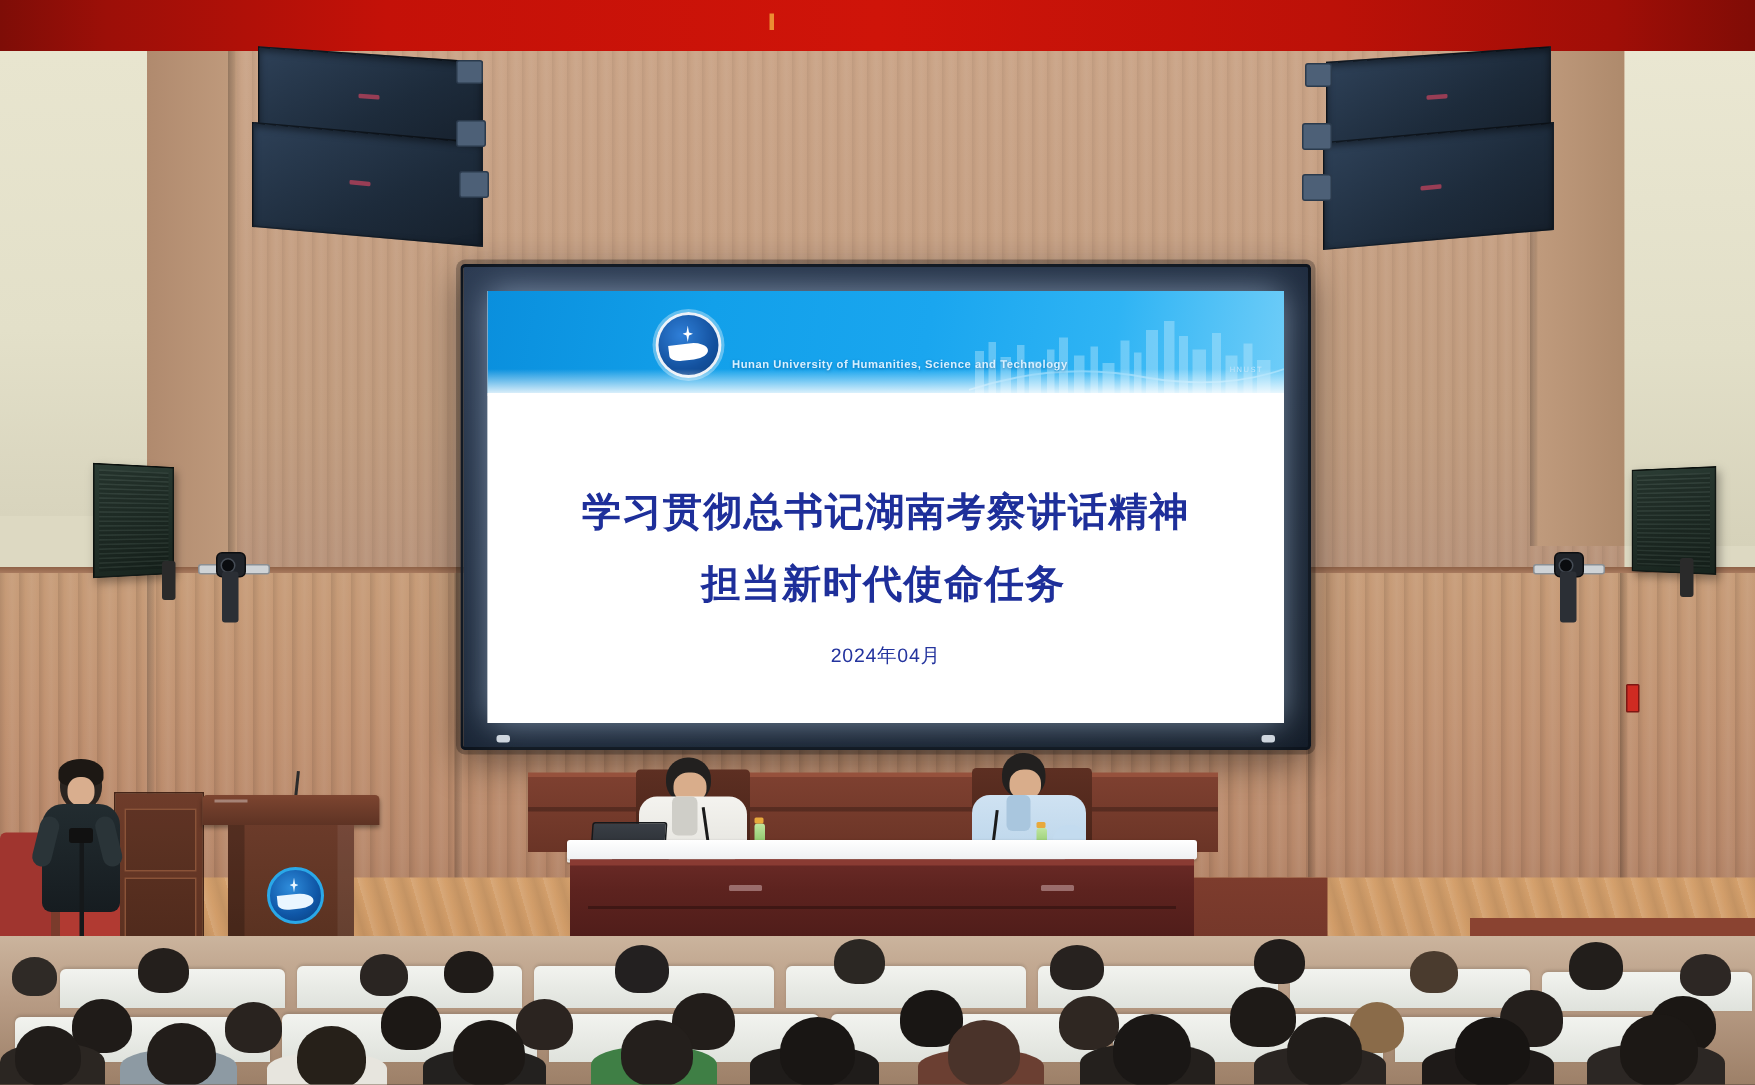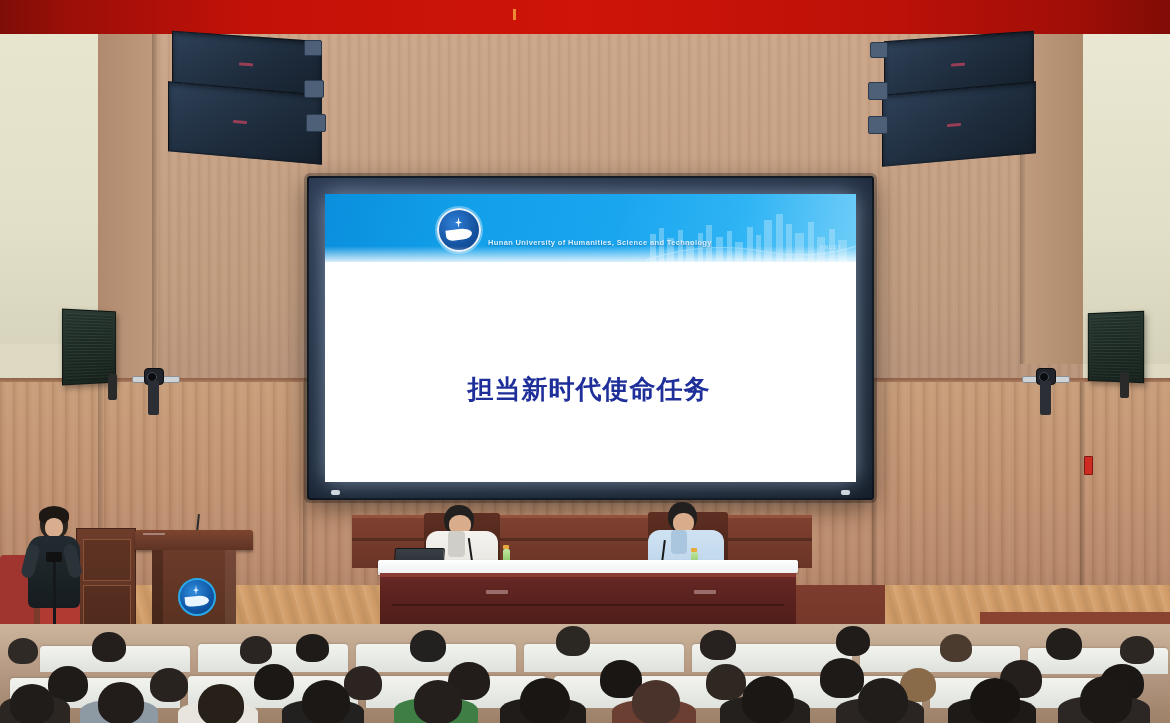--- a/index.html
+++ b/index.html
@@ -300,21 +300,23 @@
         <div class="logo-mark">
           <div class="spark"></div>
           <div class="swoosh"></div>
         </div>
         <div class="uni-en">Hunan University of Humanities, Science and Technology</div>
         <div class="band-tag">HNUST</div>
         <div class="band-fade"></div>
       </div>
 
       <div class="slide-body">
+        <div class="slide-t1">学习贯彻总书记湖南考察讲话精神</div>
         <div class="slide-t2">担当新时代使命任务</div>
+        <div class="slide-date">2024年04月</div>
       </div>
     </div>
     <div class="screen-foot" style="left:22px;"></div>
     <div class="screen-foot" style="right:22px;"></div>
   </div>
 
   <div class="riser"></div>
   <div class="riser-line"></div>
 
   <div class="person" style="left:418px;top:505px;width:110px;height:70px;">

